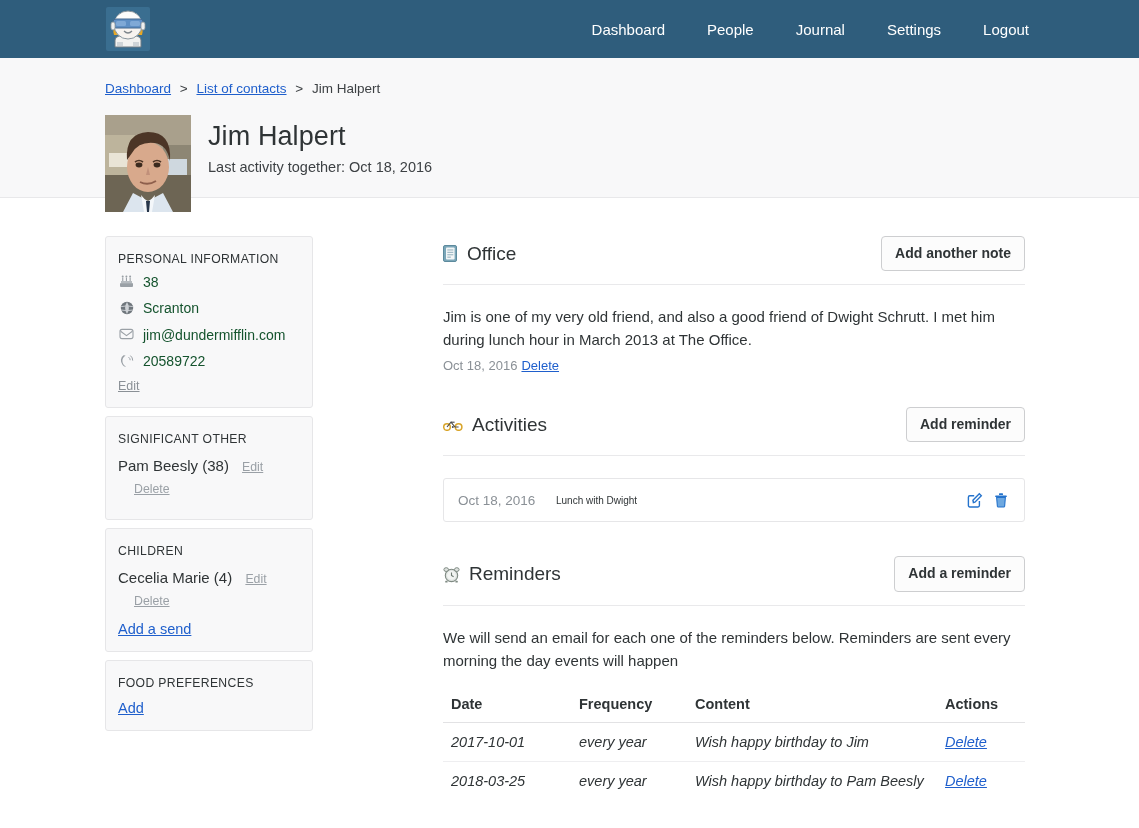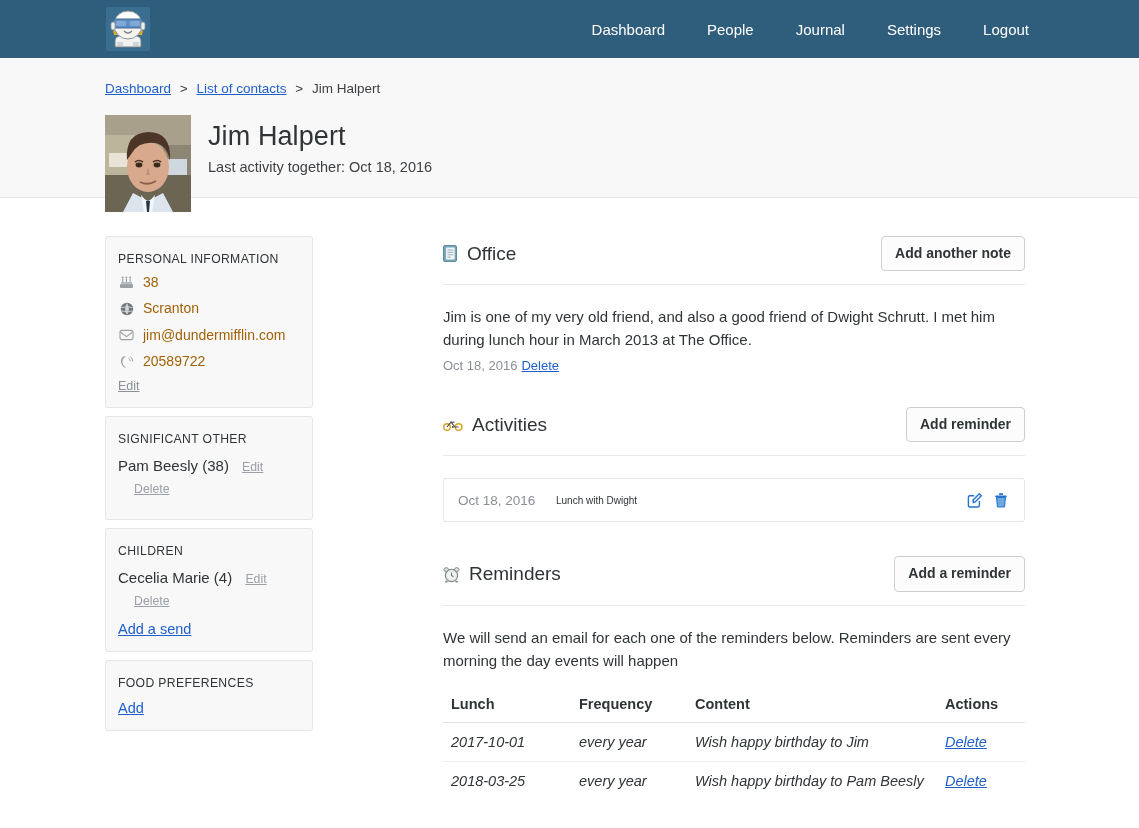--- a/index.html
+++ b/index.html
@@ -114,23 +114,23 @@
   .panel-title {
     font-size: 12.2px;
     letter-spacing: 0.35px;
     color: #2f3436;
     font-weight: normal;
     margin: 0 0 9px 0;
     text-transform: uppercase;
   }
   .info-line {
     display: flex;
-    align-items: center;
+    align-items: flex-start;
     font-size: 14px;
-    color: #a16207;
+    color: #14532d;
     margin-bottom: 11px;
     line-height: 1.1;
   }
   .info-line:last-of-type { margin-bottom: 6px; }
   .info-icon {
     width: 17px;
     flex: 0 0 17px;
     margin-right: 8px;
     color: #9aa0a6;
     display: inline-flex;
@@ -512,21 +512,21 @@
           <span>Reminders</span>
         </h2>
         <button class="btn">Add a reminder</button>
       </div>
 
       <div class="reminder-desc">We will send an email for each one of the reminders below. Reminders are sent every morning the day events will happen</div>
 
       <table class="reminders">
         <thead>
           <tr>
-            <th class="col-date">Lunch</th>
+            <th class="col-date">Date</th>
             <th class="col-freq">Frequency</th>
             <th>Content</th>
             <th class="col-actions">Actions</th>
           </tr>
         </thead>
         <tbody>
           <tr>
             <td>2017-10-01</td>
             <td>every year</td>
             <td>Wish happy birthday to Jim</td>

